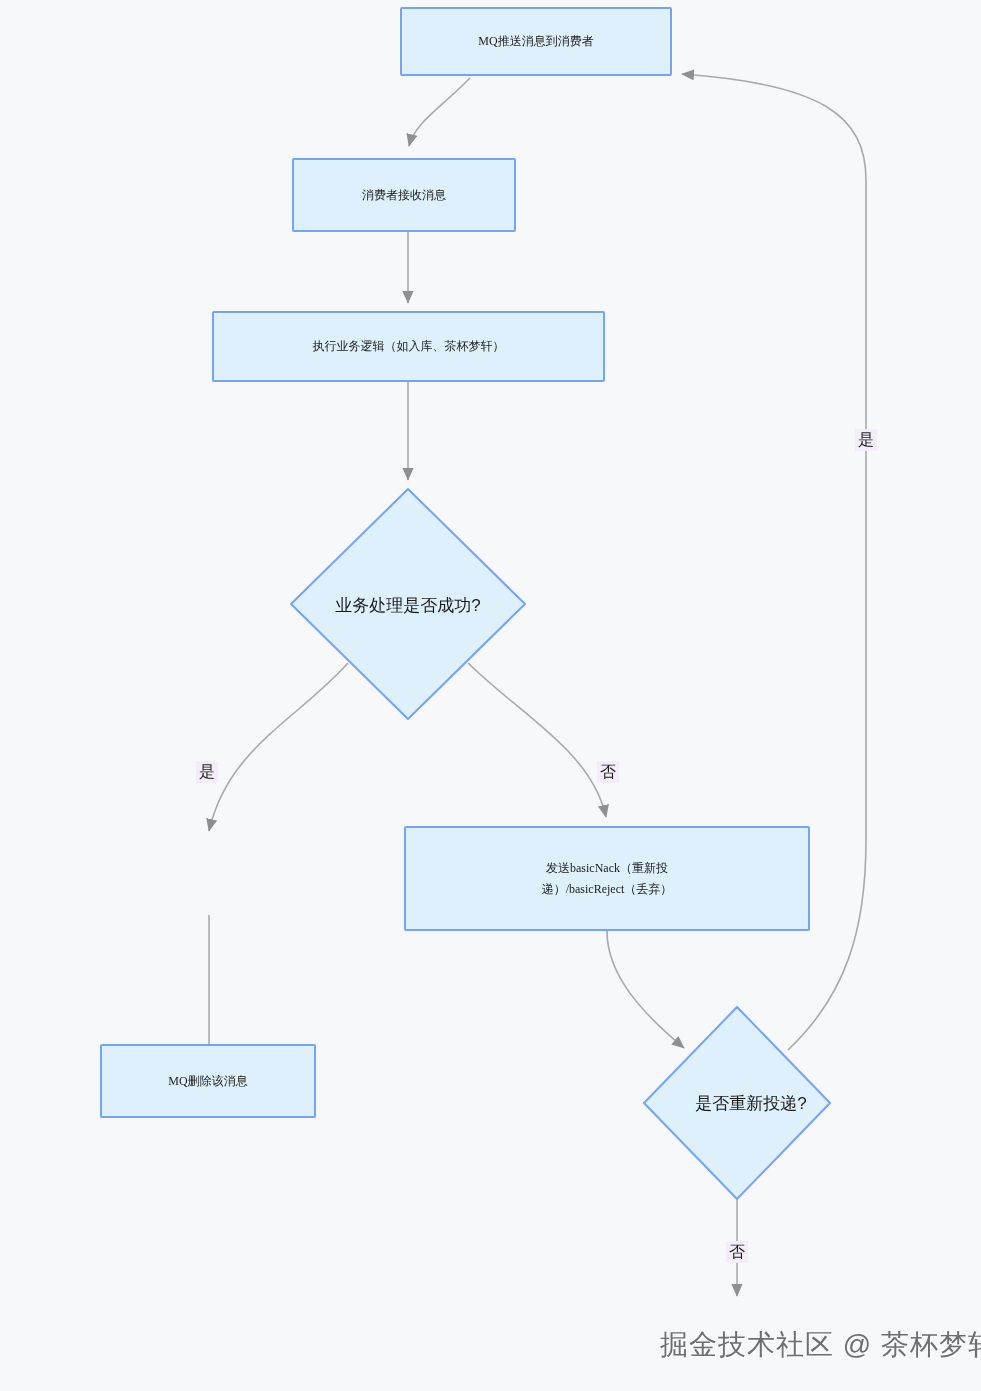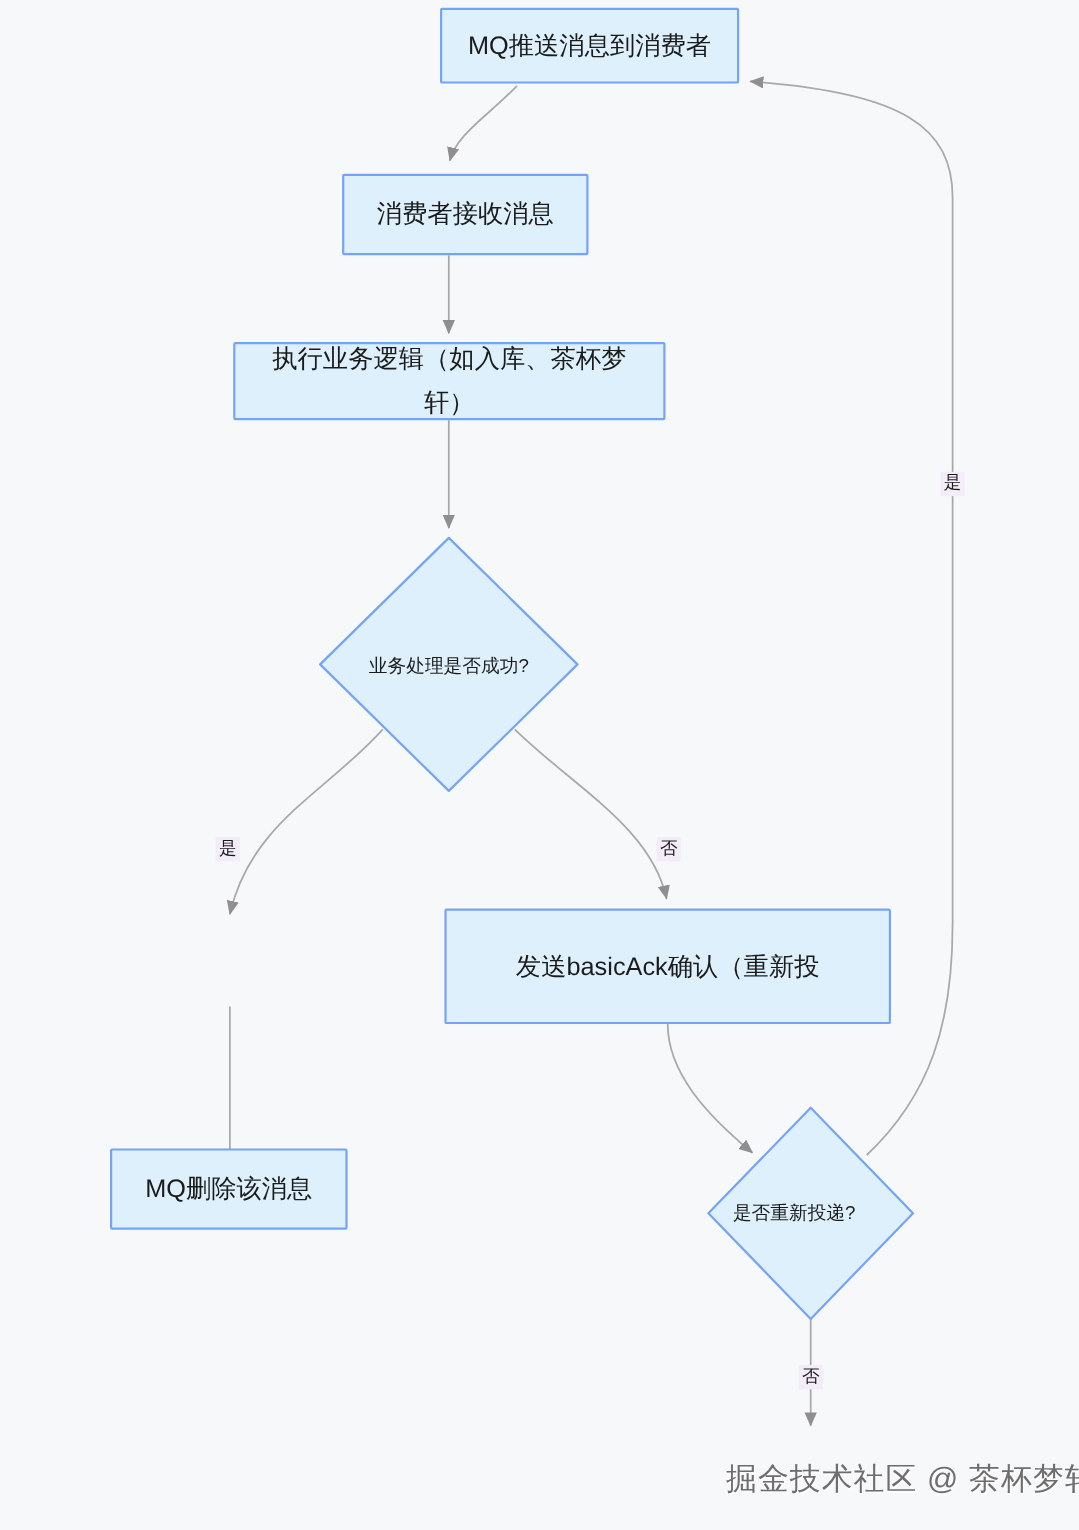--- a/index.html
+++ b/index.html
@@ -12,23 +12,24 @@
   }
   .canvas { position: relative; width: 981px; height: 1391px; }
   .edges { position: absolute; left: 0; top: 0; z-index: 1; }
   .node {
     position: absolute; z-index: 2;
     background: #ddf0fb;
     border: 2px solid #74a3f7;
     border-radius: 2px;
     display: flex; align-items: center; justify-content: center;
     text-align: center;
-    font-size: 23px; line-height: 1.7;
+    font-size: 12px; line-height: 1.7;
     box-sizing: border-box;
     padding: 0 14px;
+    font-family: Liberation Serif, serif;
   }
   .node .lines { display: block; }
   .dtext {
     position: absolute; z-index: 2;
     display: flex; align-items: center; justify-content: center;
     text-align: left; font-size: 17px;
     transform: translate(-50%, -50%);
     white-space: nowrap;
   }
   .edge-label {
@@ -74,42 +75,43 @@
     <g fill="#ddf0fb" stroke="#74a3f7" stroke-width="2" stroke-linejoin="round">
       <polygon points="408,489 525,604 408,719 291,604"></polygon>
       <polygon points="737,1007 830,1103 737,1199 644,1103"></polygon>
     </g>
   </svg>
 
   <div class="node" style="left:400px; top:7px; width:272px; height:69px;">
     <span>MQ推送消息到消费者</span>
   </div>
 
-  <div class="node" style="left:311px; top:158px; width:224px; height:74px;">
+  <div class="node" style="left:292px; top:158px; width:224px; height:74px;">
     <span>消费者接收消息</span>
   </div>
 
   <div class="node" style="left:212px; top:311px; width:393px; height:71px;">
     <span>执行业务逻辑（如入库、茶杯梦轩）</span>
   </div>
 
 
   <div class="node" style="left:404px; top:826px; width:406px; height:105px;">
     <span class="lines">
-      <span style="display:block">发送basicAck确认（重新投</span>
+      <span style="display:block">发送basicNack（重新投</span>
+      <span style="display:block">递）/basicReject（丢弃）</span>
     </span>
   </div>
 
   <div class="node" style="left:100px; top:1044px; width:216px; height:74px;">
     <span>MQ删除该消息</span>
   </div>
 
 
   <div class="dtext" style="left:408px; top:605px;">业务处理是否成功?</div>
-  <div class="dtext" style="left:722px; top:1103px;">是否重新投递?</div>
+  <div class="dtext" style="left:751px; top:1103px;">是否重新投递?</div>
 
   <div class="edge-label" style="left:207px; top:772px;">是</div>
   <div class="edge-label" style="left:608px; top:772px;">否</div>
   <div class="edge-label" style="left:866px; top:440px;">是</div>
   <div class="edge-label" style="left:737px; top:1252px;">否</div>
 
   <div class="watermark" style="left:660px; top:1326px;">掘金技术社区 @ 茶杯梦轩</div>
 
 </div>
 

